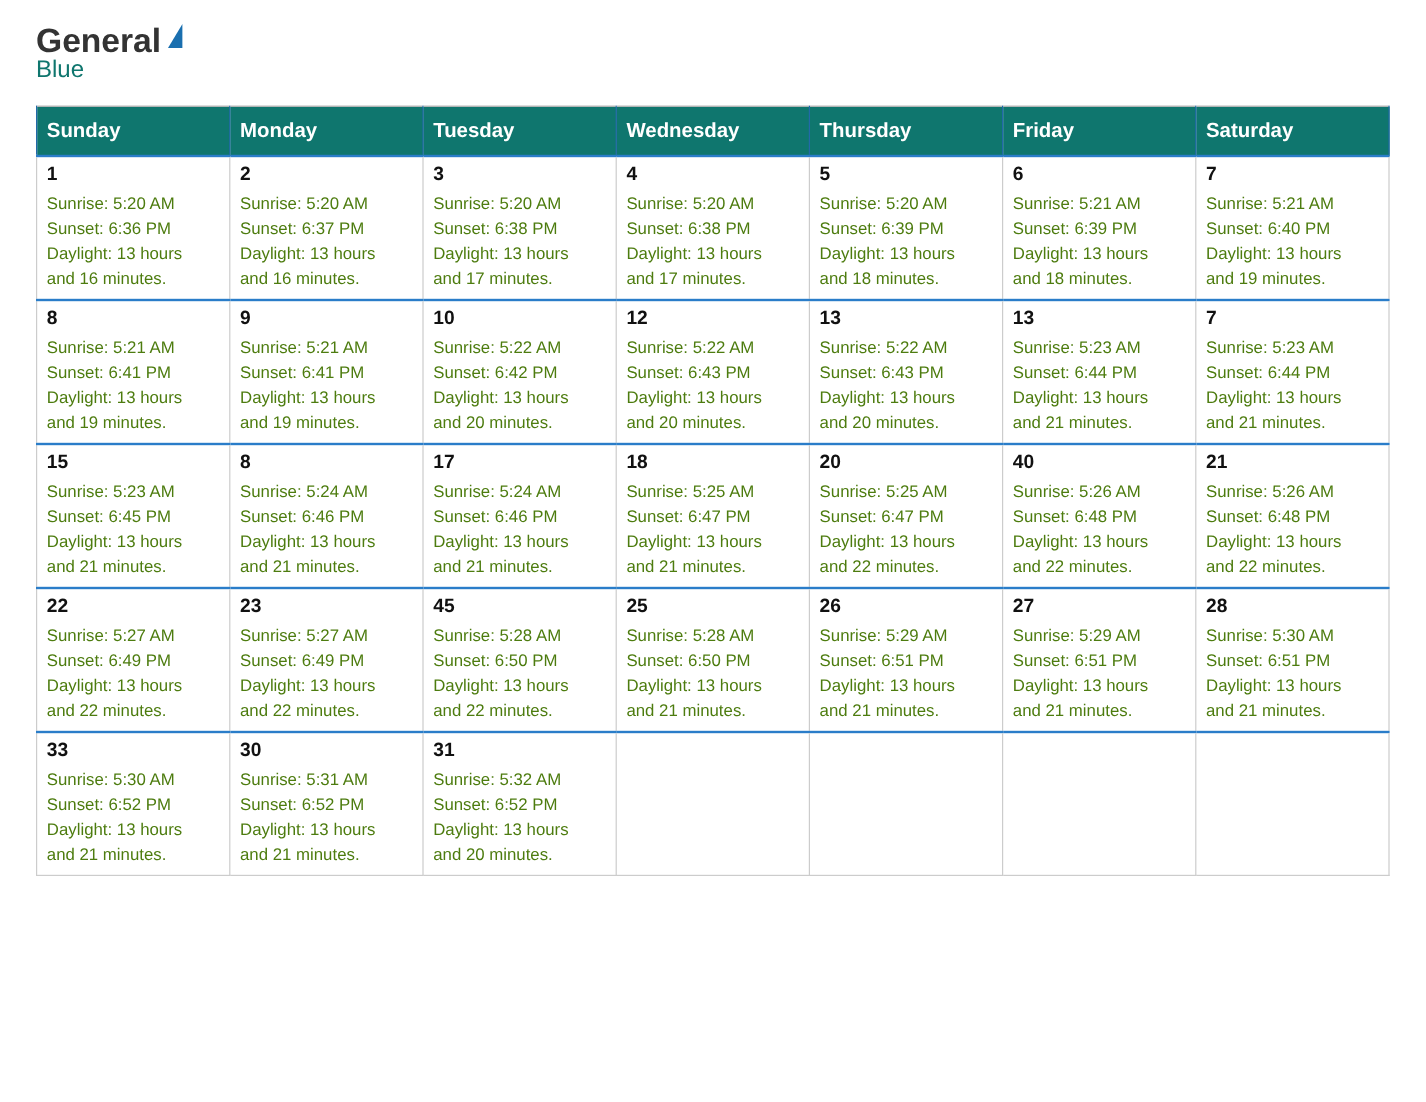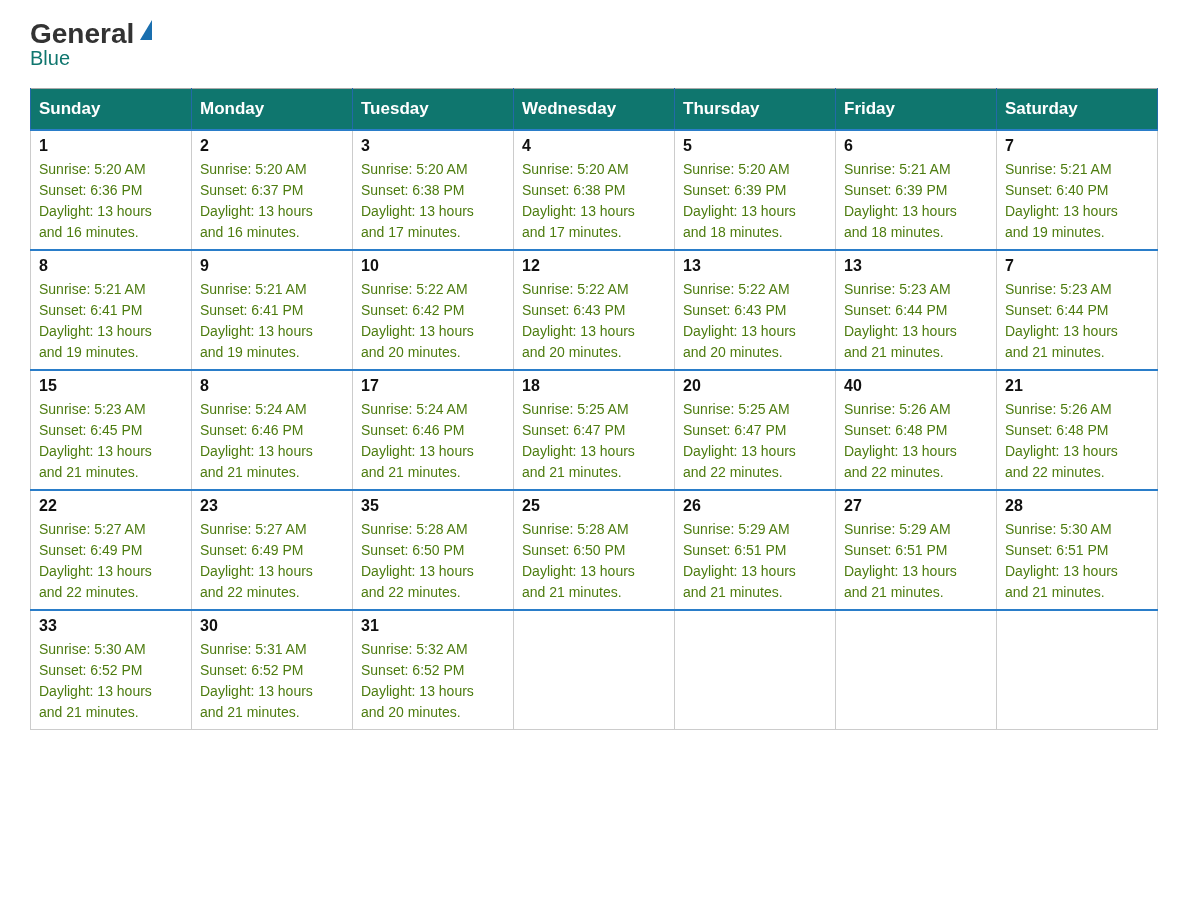--- a/index.html
+++ b/index.html
@@ -340,21 +340,21 @@
         <td>
         <span class="day-number">23</span>
         <div class="day-info">
           Sunrise: 5:27 AM<br>
           Sunset: 6:49 PM<br>
           Daylight: 13 hours<br>
           and 22 minutes.
         </div>
       </td>
         <td>
-        <span class="day-number">35</span>
+        <span class="day-number">45</span>
         <div class="day-info">
           Sunrise: 5:28 AM<br>
           Sunset: 6:50 PM<br>
           Daylight: 13 hours<br>
           and 22 minutes.
         </div>
       </td>
         <td>
         <span class="day-number">25</span>
         <div class="day-info">

